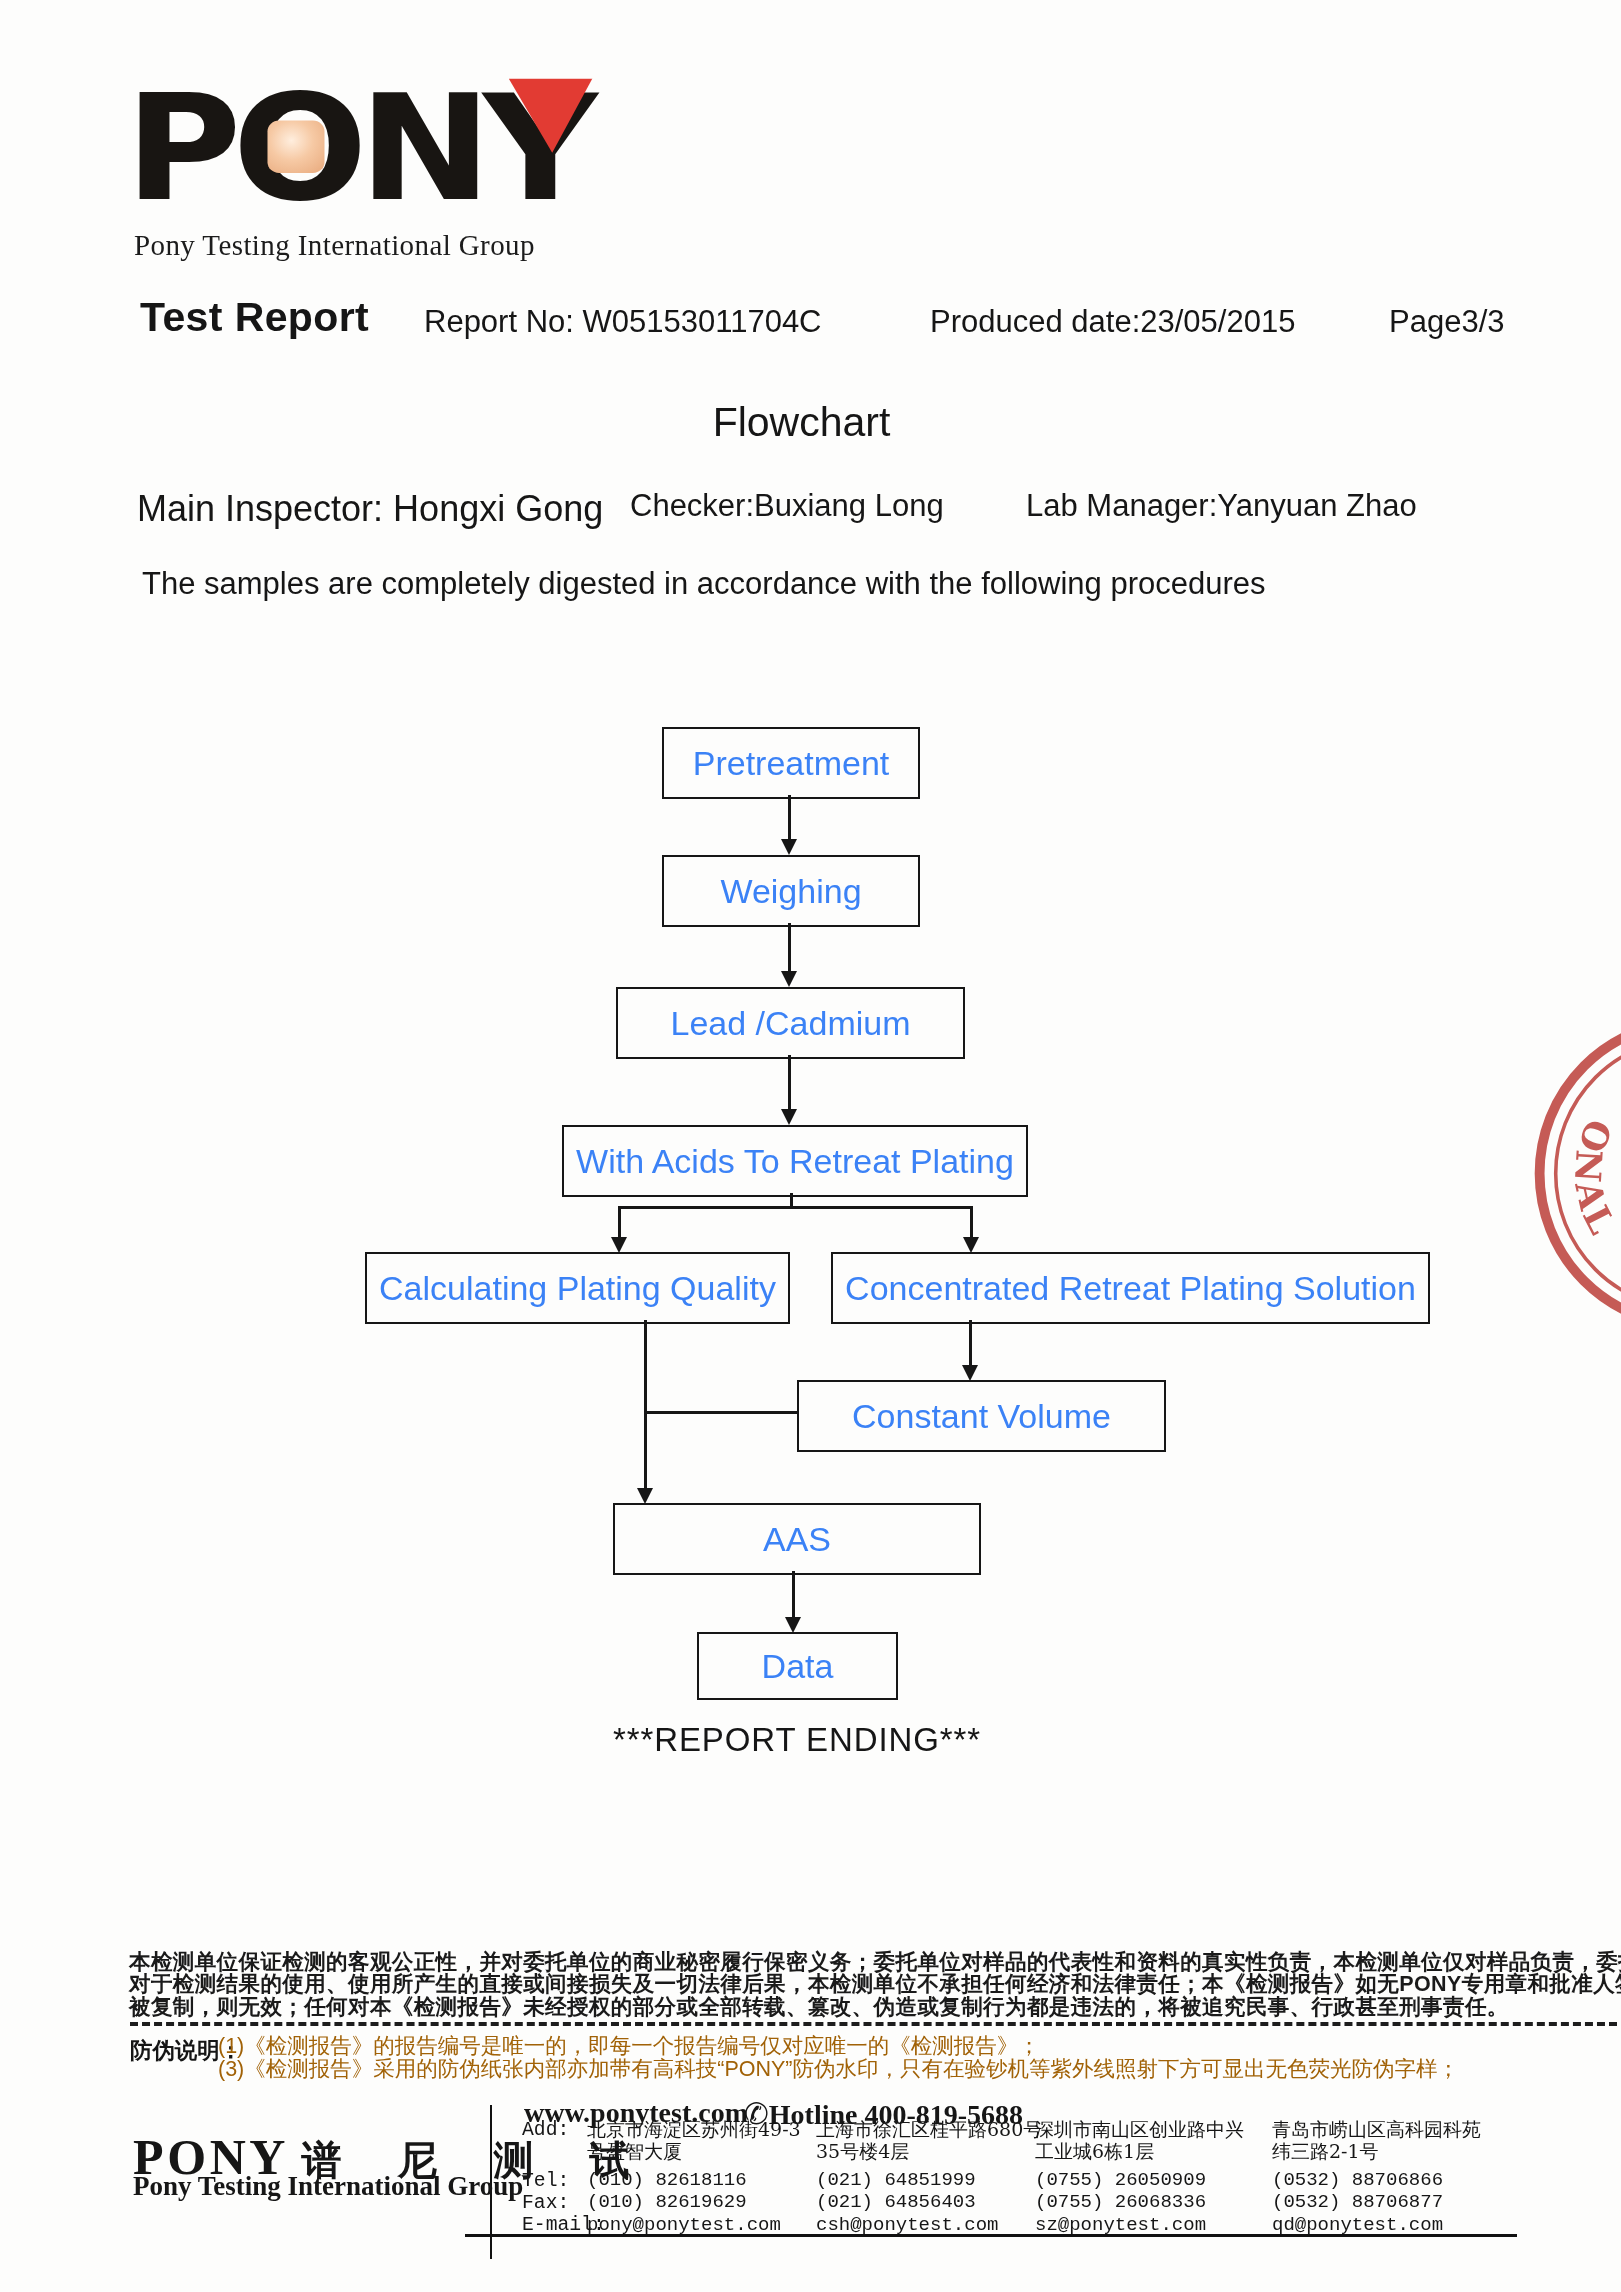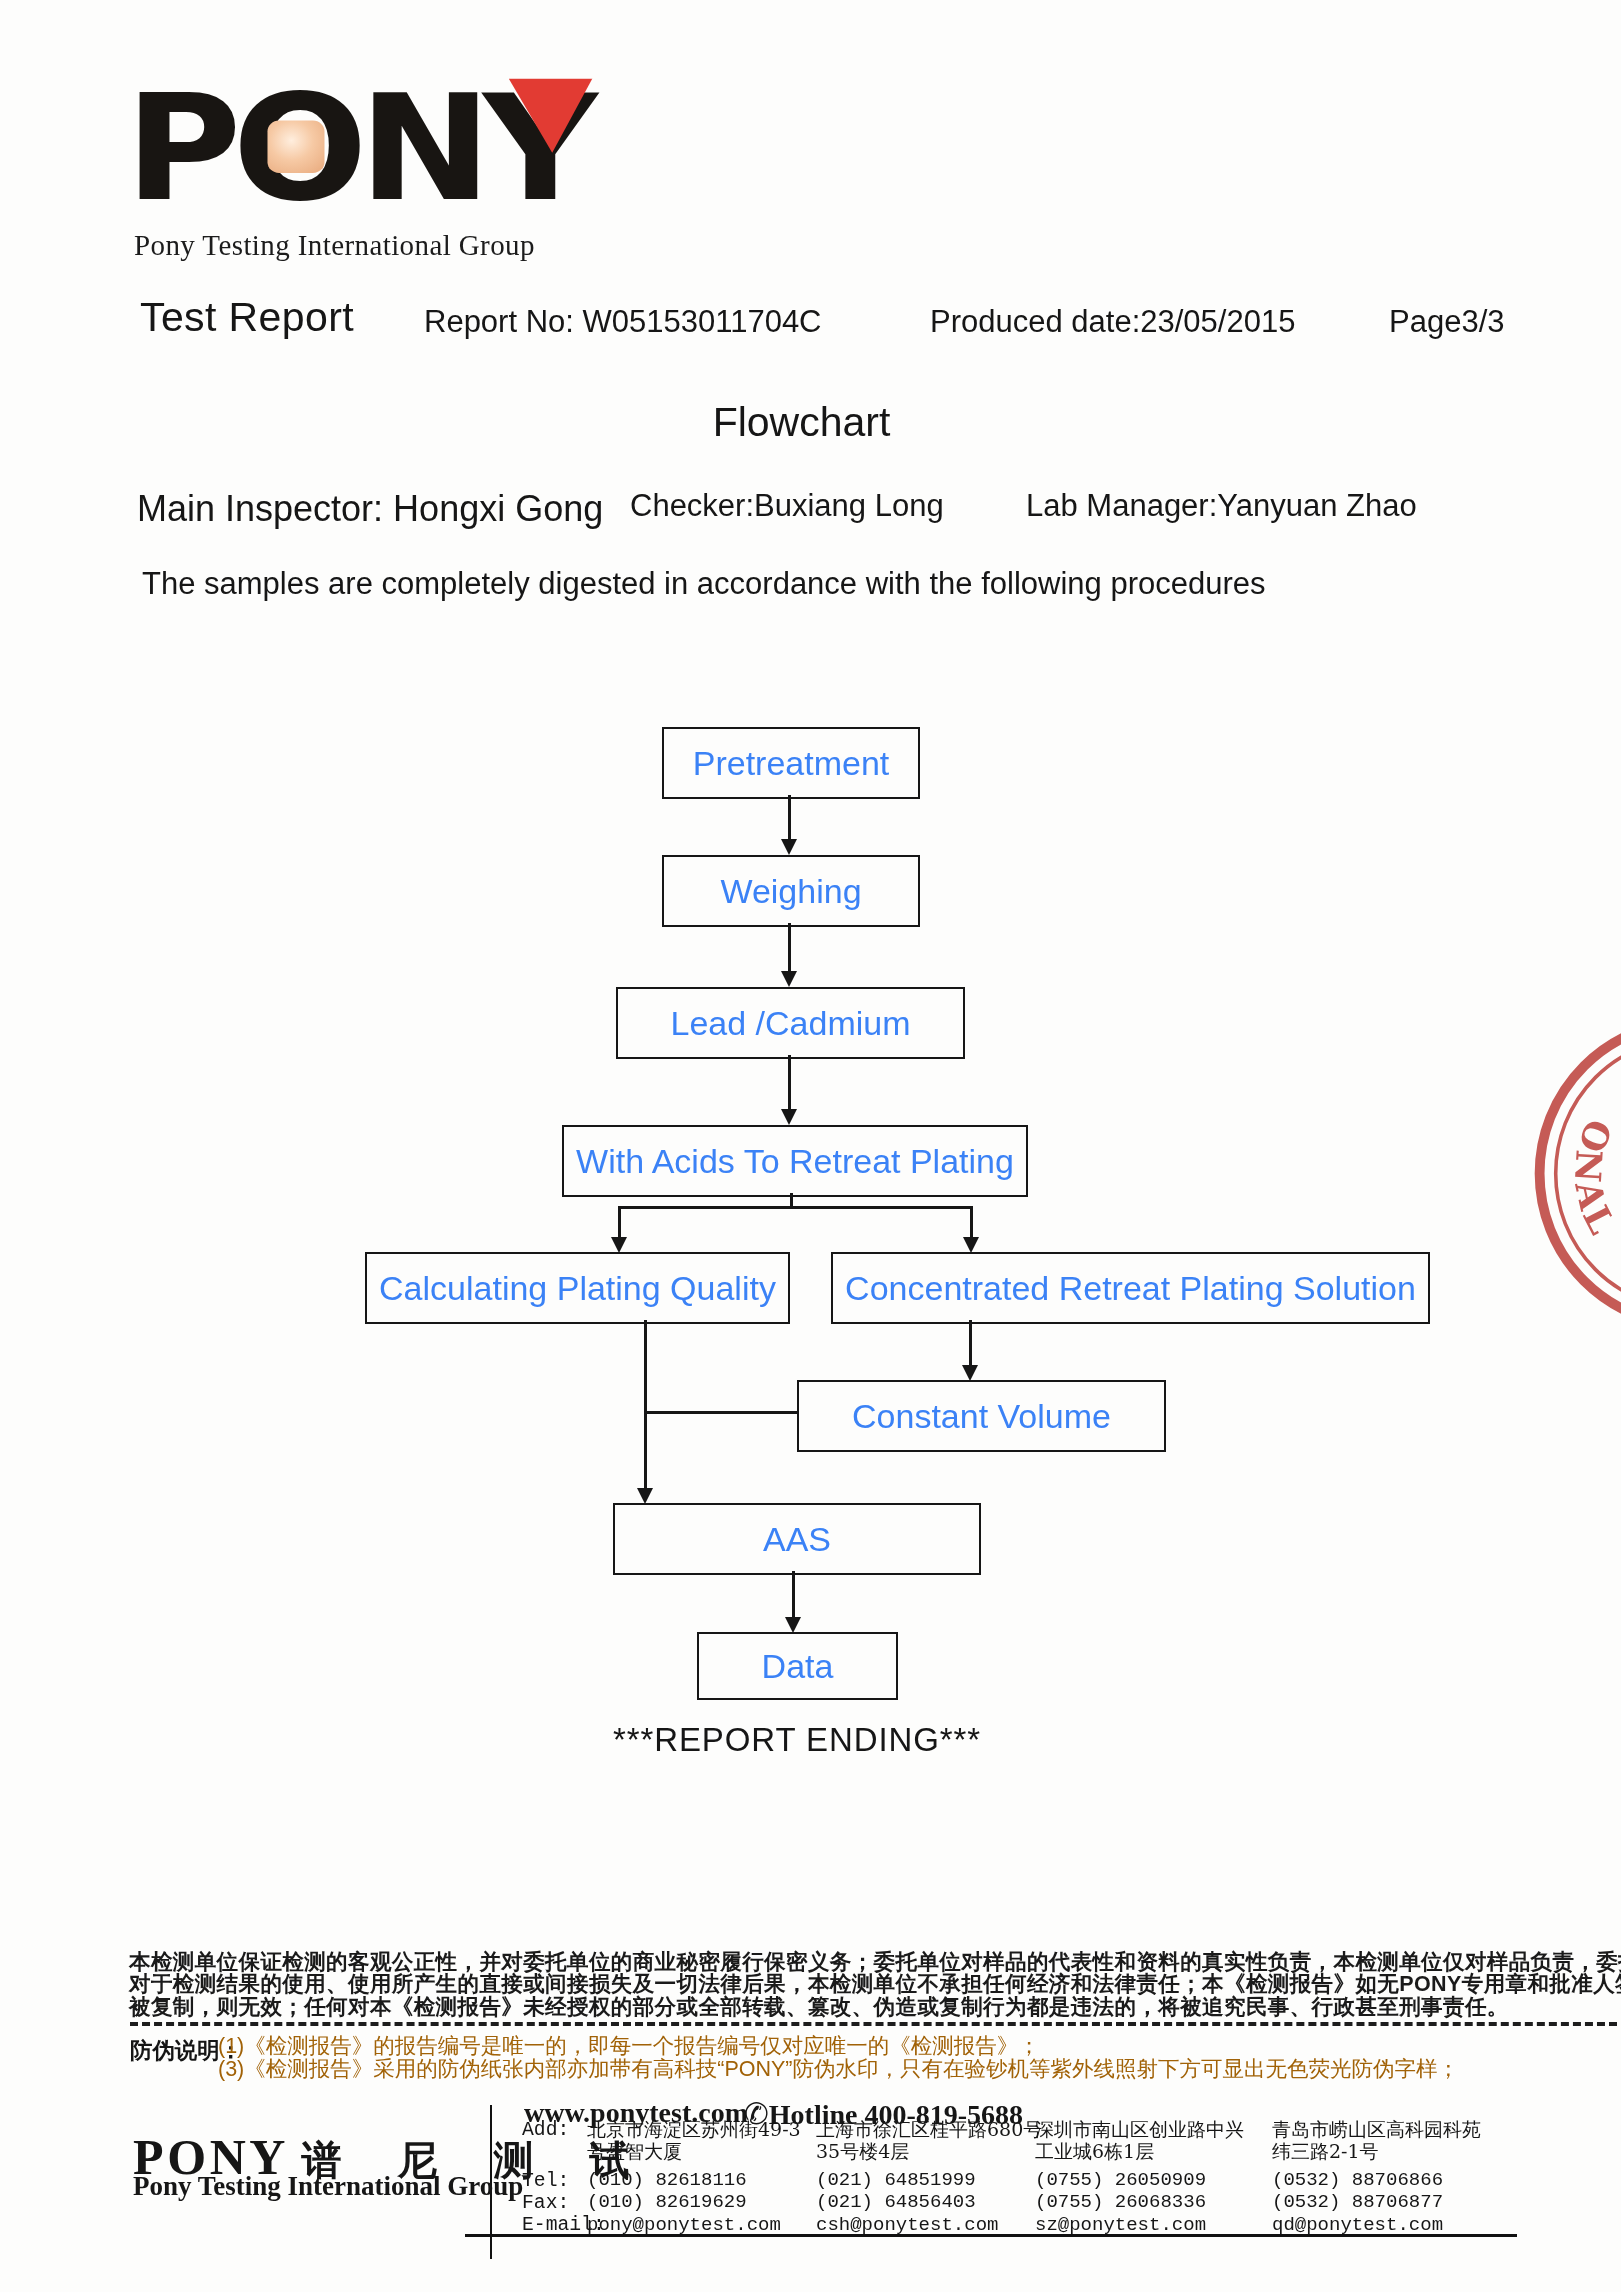--- a/index.html
+++ b/index.html
@@ -20,21 +20,21 @@
   .logo-letter{position:relative;display:inline-block;}
   .o-square{position:absolute;left:50%;top:49%;width:57px;height:57px;
     transform:translate(-50%,-50%);border-radius:11.6px;
     background:radial-gradient(circle at 42% 38%, #ffeede 0%, #f6c9a4 45%, #e8a97c 100%);}
   .y-tri{position:absolute;right:-3.6px;top:3.6px;width:84px;height:81px;background:#e23b33;
     clip-path:polygon(0 0,100% 0,52% 100%);}
   .brand-tagline{left:134px;top:229px;font-family:"Liberation Serif",serif;
     font-size:29px;color:#1c1c1c;letter-spacing:0.4px;}
 
   
-  .t-report{left:140px;top:294px;font-size:41px;letter-spacing:0.4px;}
+  .t-report{left:140px;top:294px;font-size:41px;letter-spacing:0.4px;font-weight:bold;}
   .t-no{left:424px;top:304px;font-size:31px;}
   .t-date{left:930px;top:304px;font-size:31px;}
   .t-page{left:1389px;top:304px;font-size:31px;}
   .t-flow{left:0;width:1603px;top:399px;text-align:center;font-size:41px;}
   .t-insp1{left:137px;top:488px;font-size:36px;}
   .t-insp2{left:630px;top:488px;font-size:31px;}
   .t-insp3{left:1026px;top:488px;font-size:31px;}
   .t-intro{left:142px;top:566px;font-size:31px;}
 
   

